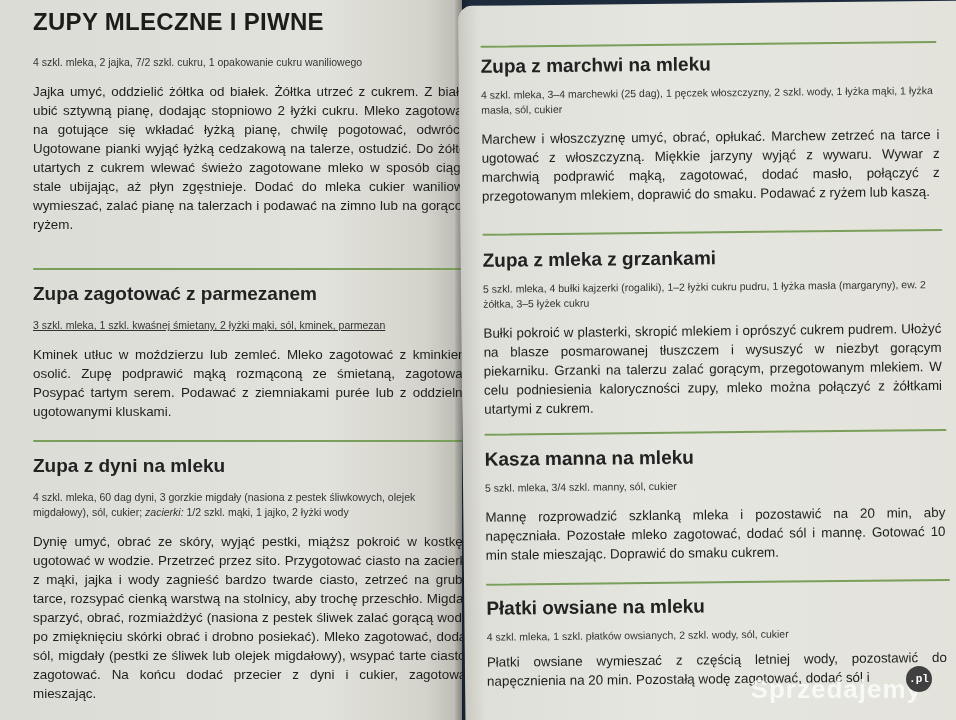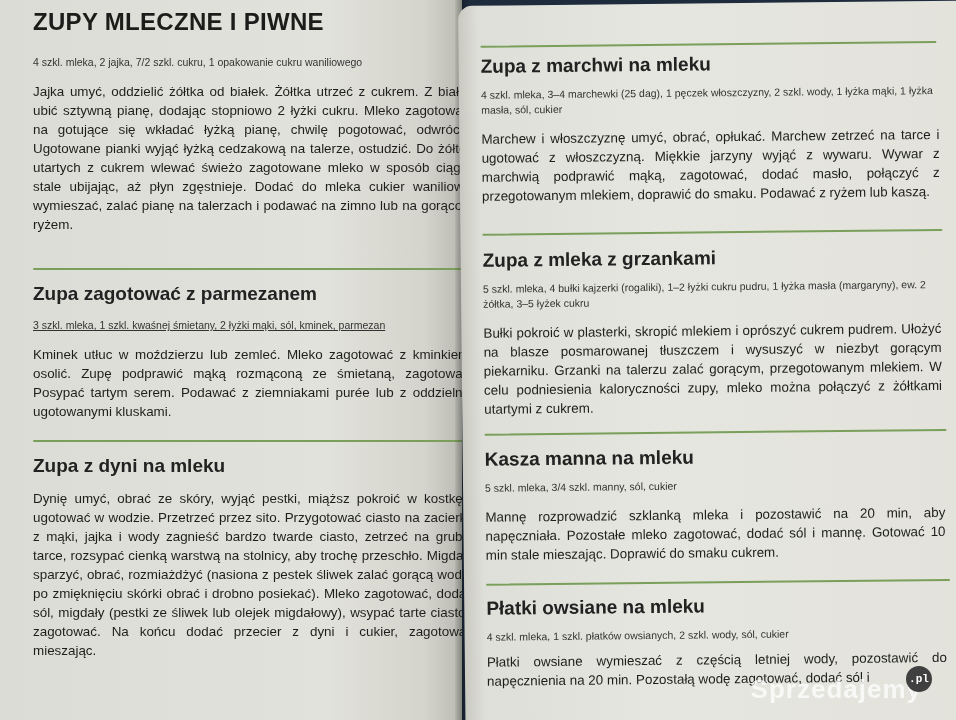--- a/index.html
+++ b/index.html
@@ -63,20 +63,21 @@
   <div class="recipe" style="left:33px; top:283px; width:440px;">
     <div class="r-title">Zupa zagotować z parmezanem</div>
     <div class="r-ingr" style="white-space:nowrap;text-decoration:underline;">3 szkl. mleka, 1 szkl. kwaśnej śmietany, 2 łyżki mąki, sól, kminek, parmezan</div>
     <div class="r-body">Kminek utłuc w moździerzu lub zemleć. Mleko zagotować z kminkiem, osolić. Zupę podprawić mąką rozmąconą ze śmietaną, zagotować. Posypać tartym serem. Podawać z ziemniakami purée lub z oddzielnie ugotowanymi kluskami.</div>
   </div>
 
   <div class="rule" style="left:33px; top:440px; width:430px;"></div>
 
   <div class="recipe" style="left:33px; top:455px; width:440px;">
     <div class="r-title">Zupa z dyni na mleku</div>
+    <div class="r-ingr"><span>4 szkl. mleka, 60 dag dyni, 3 gorzkie migdały (nasiona z pestek śliwkowych, olejek migdałowy), sól, cukier; </span><i>zacierki:</i><span> 1/2 szkl. mąki, 1 jajko, 2 łyżki wody</span></div>
     <div class="r-body">Dynię umyć, obrać ze skóry, wyjąć pestki, miąższ pokroić w kostkę i ugotować w wodzie. Przetrzeć przez sito. Przygotować ciasto na zacierki: z mąki, jajka i wody zagnieść bardzo twarde ciasto, zetrzeć na grubej tarce, rozsypać cienką warstwą na stolnicy, aby trochę przeschło. Migdały sparzyć, obrać, rozmiażdżyć (nasiona z pestek śliwek zalać gorącą wodą, po zmięknięciu skórki obrać i drobno posiekać). Mleko zagotować, dodać sól, migdały (pestki ze śliwek lub olejek migdałowy), wsypać tarte ciasto i zagotować. Na końcu dodać przecier z dyni i cukier, zagotować mieszając.</div>
   </div>
 </div>
 
 <div class="spine-shadow"></div>
 
 <div class="page page-right">
   <div class="rule" style="left:22px; top:40px; width:456px;"></div>
 
   <div class="recipe" style="left:22px; top:50px; width:458px;">

